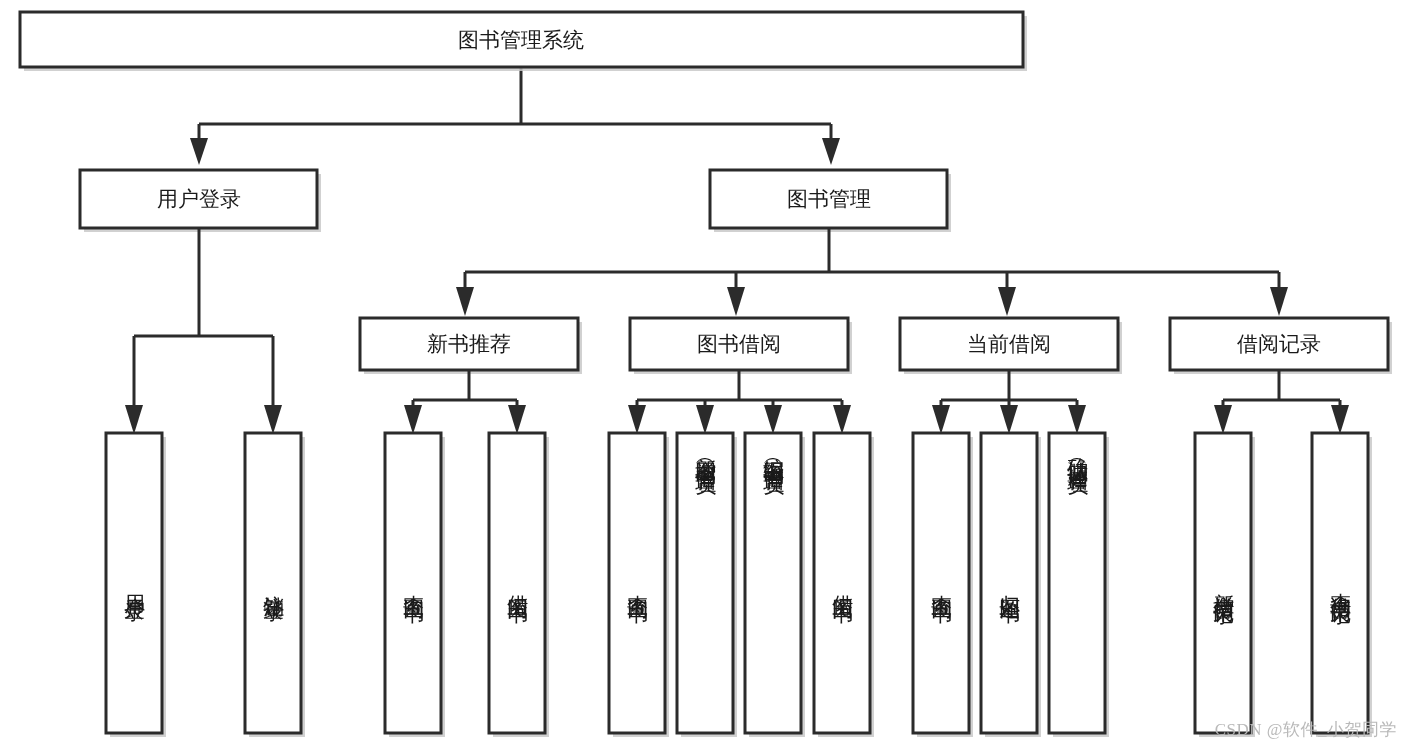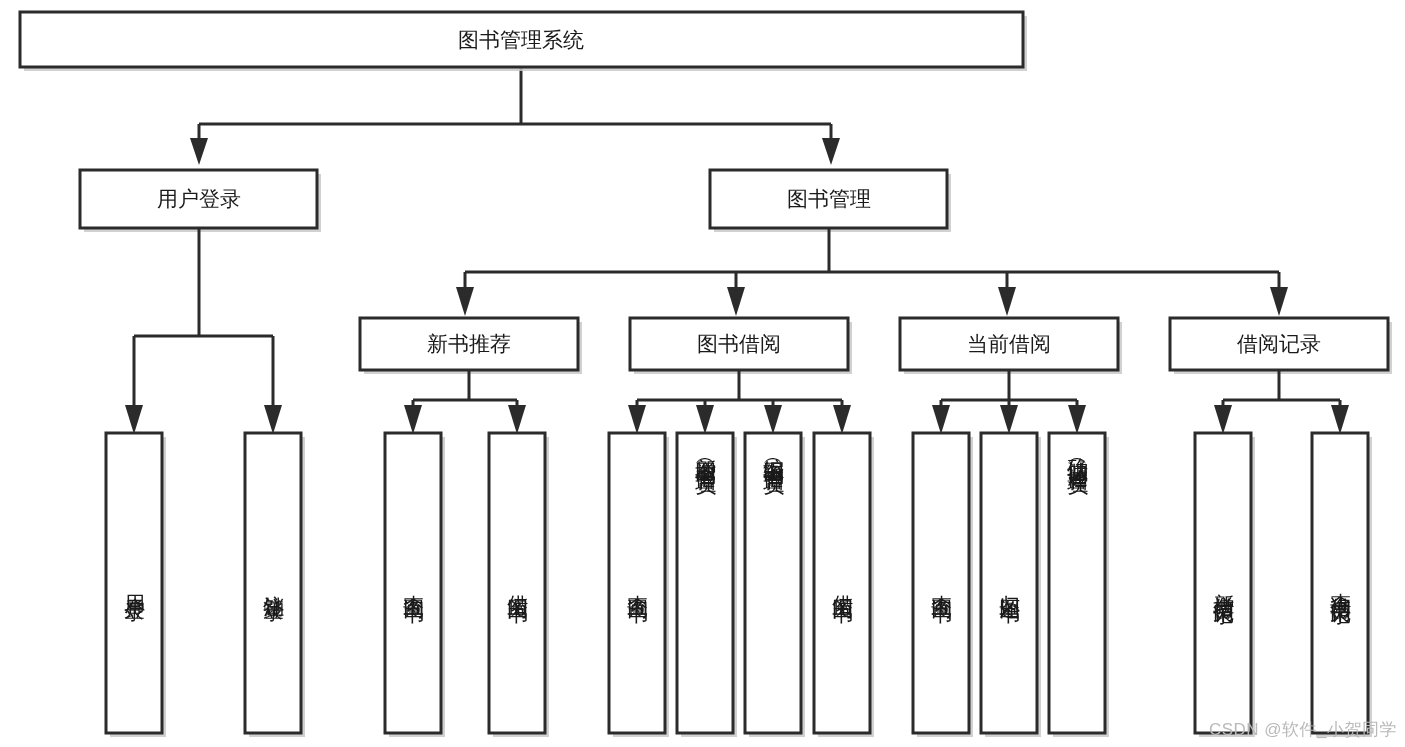--- a/index.html
+++ b/index.html
@@ -70,21 +70,21 @@
     line-height: 1.12;
     color: #1a1a1a;
     letter-spacing: 2.5px;
     white-space: nowrap;
     text-align: center;
   }
   .watermark {
     position: absolute;
     right: 8px;
     bottom: 6px;
-    font-family: Liberation Sans, sans-serif;
+    font-family: Liberation Serif, serif;
     font-size: 17px;
     color: #b9b9b9;
     letter-spacing: 0.5px;
     user-select: none;
     white-space: nowrap;
   }
 </style>
 </head>
 <body>
 

